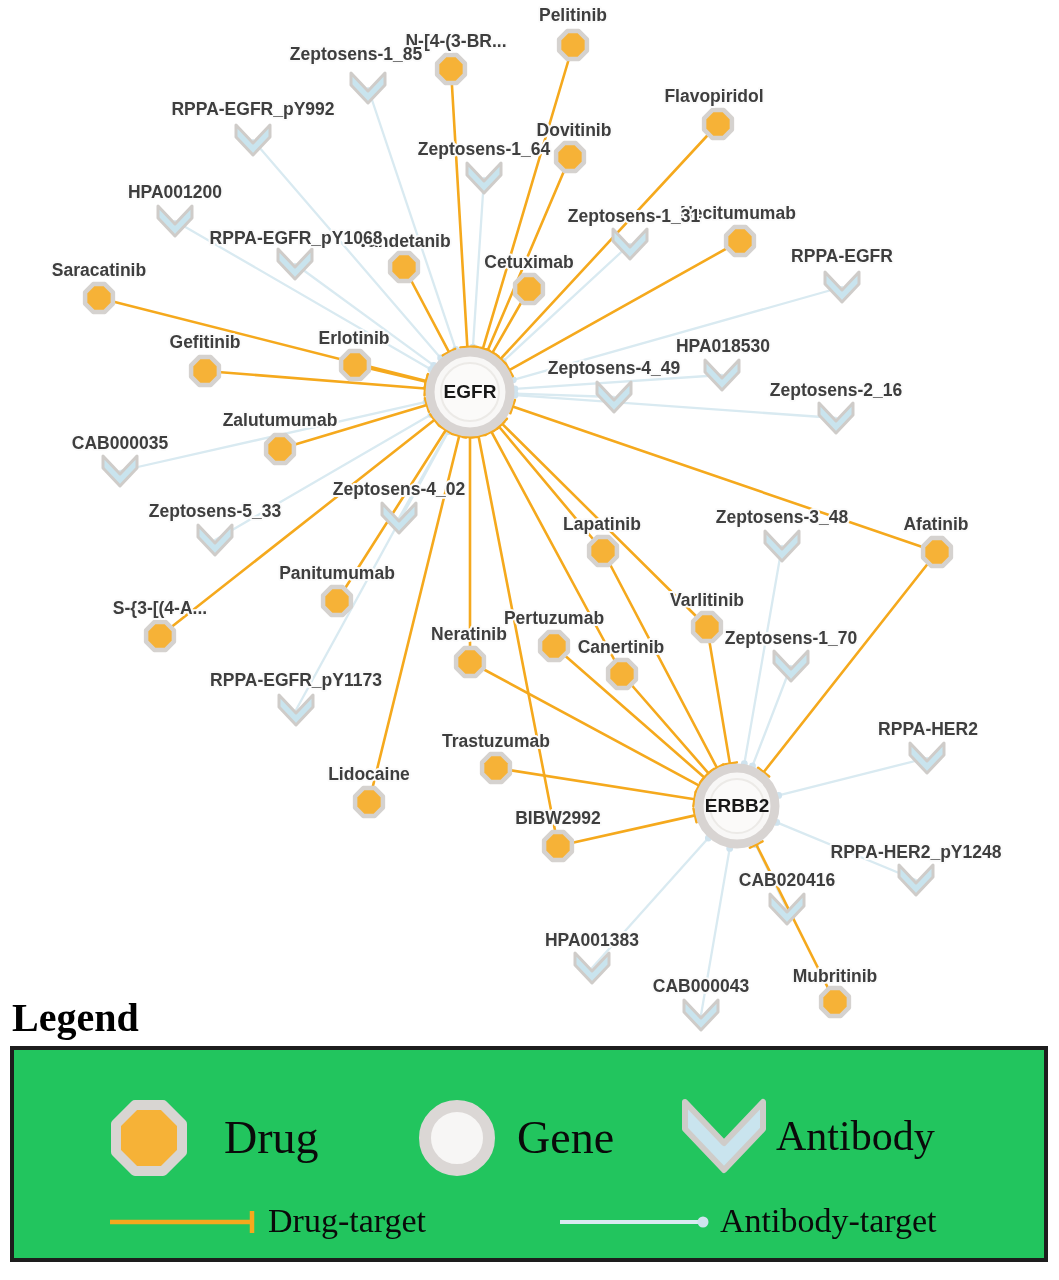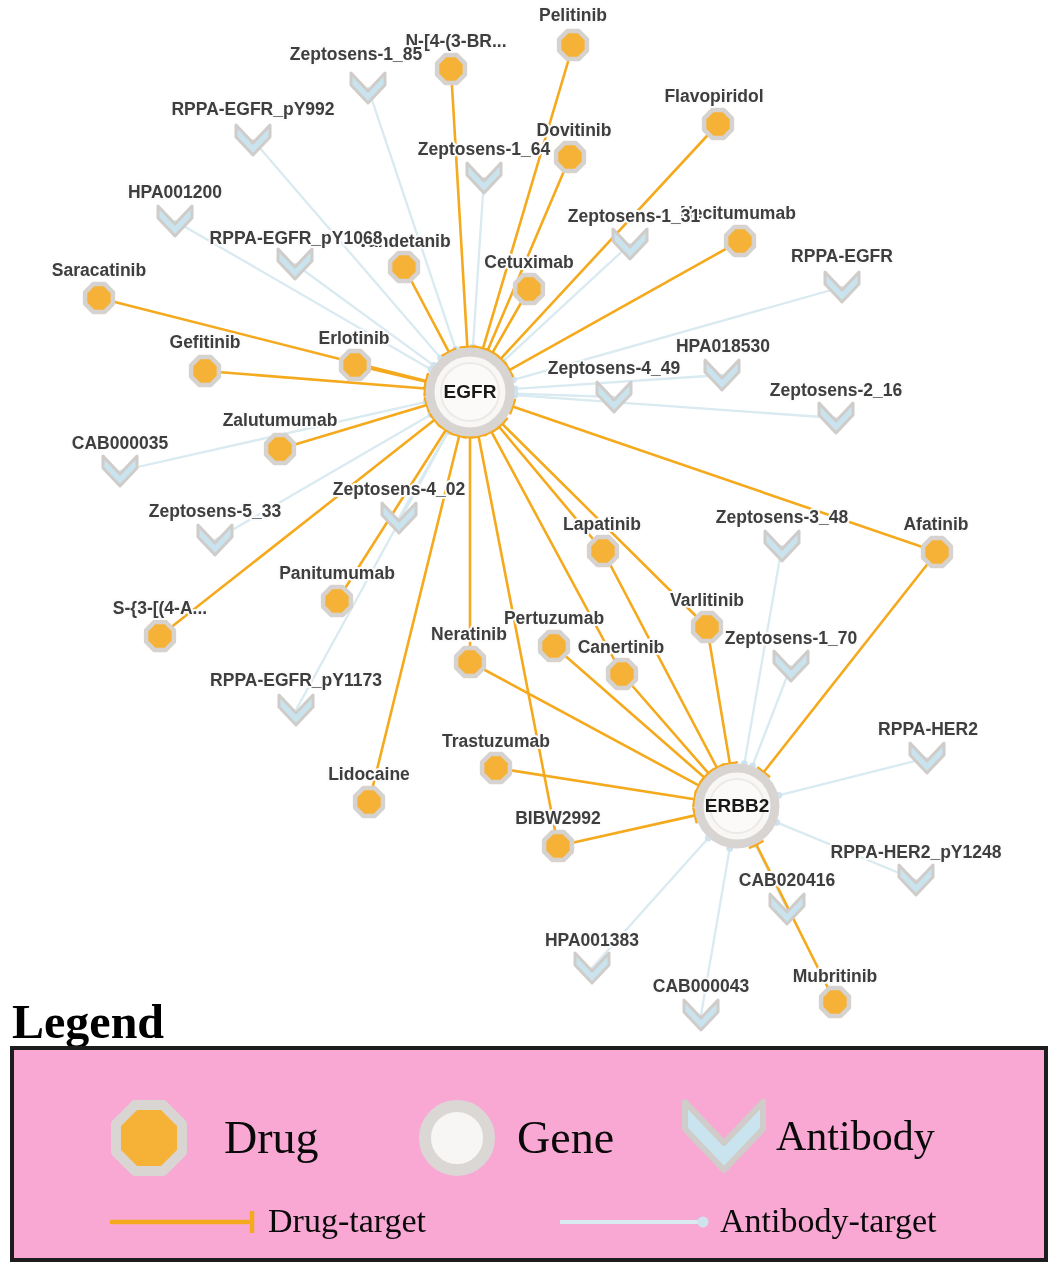--- a/index.html
+++ b/index.html
@@ -9,25 +9,25 @@
     font-family:"Liberation Sans",sans-serif;font-size:17.5px;font-weight:700;fill:#3e3e3e;
     stroke:#fbfbfb;stroke-width:4px;paint-order:stroke;stroke-linejoin:round;
     text-anchor:middle;dominant-baseline:middle;
   }
   .gene-label{
     font-family:"Liberation Sans",sans-serif;font-size:19px;font-weight:700;fill:#181818;
     text-anchor:middle;dominant-baseline:middle;
   }
   .legend-title{
     position:absolute;left:12px;top:994px;
-    font-family:"Liberation Serif",serif;font-size:48px;font-weight:700;color:#000;
+    font-family:"Liberation Serif",serif;font-size:40px;font-weight:700;color:#000;
   }
   .legend-box{
     position:absolute;left:10px;top:1046px;width:1030px;height:208px;
-    border:4px solid #1d1d1d;background:#f9a8d4;
+    border:4px solid #1d1d1d;background:#22c55e;
   }
   .legend-item-text{font-family:"Liberation Serif",serif;font-size:46px;fill:#0a0a0a;dominant-baseline:middle;}
   .legend-antibody-text{font-size:42px;}
   .legend-edge-text{font-family:"Liberation Serif",serif;font-size:34px;fill:#0a0a0a;dominant-baseline:middle;}
 </style>
 </head>
 <body>
 
 <div class="figure">
 

